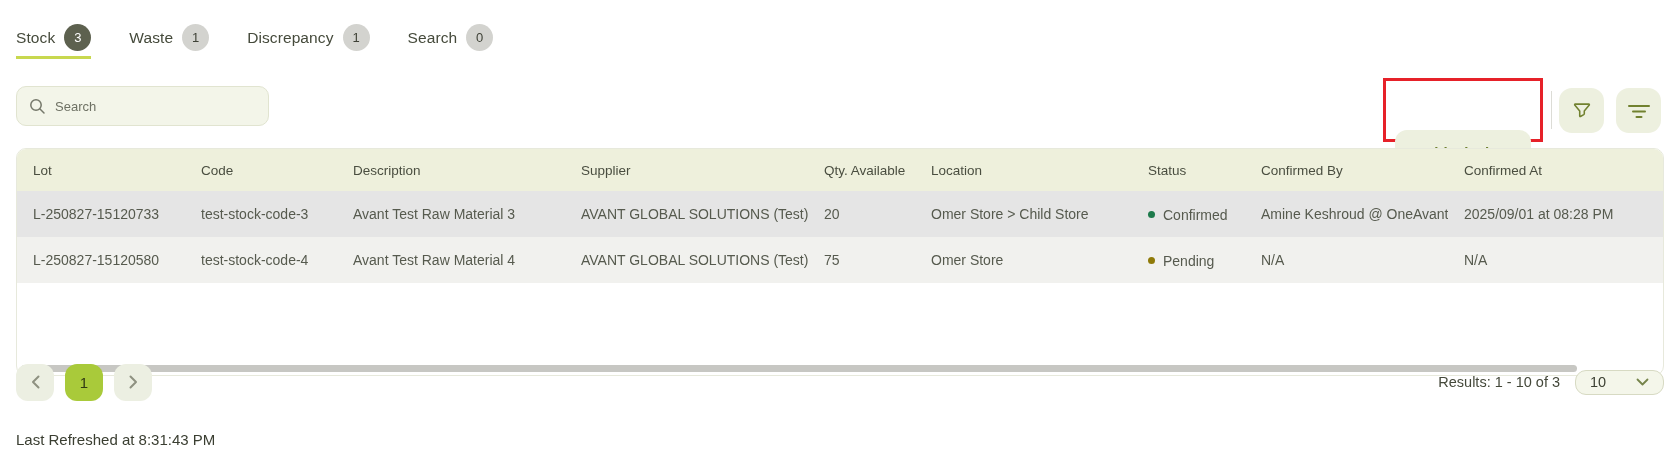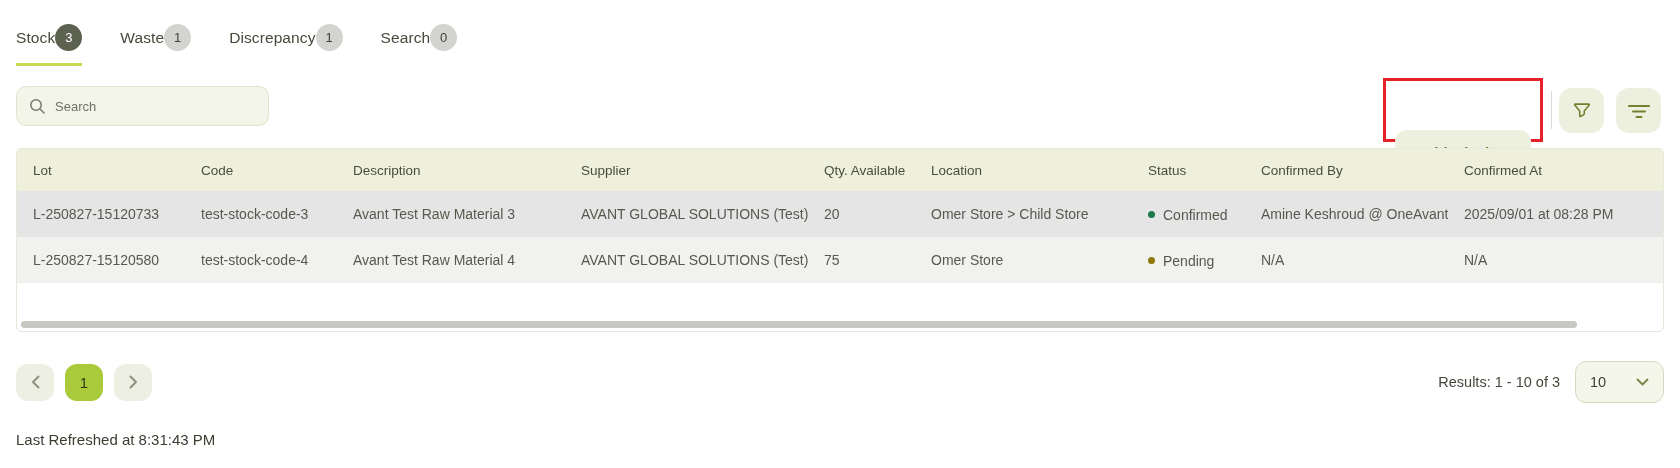--- a/index.html
+++ b/index.html
@@ -1,21 +1,21 @@
 <!DOCTYPE html>
 <html style="--accent-green: #a9ca3a; --tab-underline: #c8d84f; --active-badge-bg: #5d614f; --badge-bg: #d3d3cf; --button-bg: #edf0df; --button-text: #6e8030; --header-bg: #eef0dc; --row-alt-bg: #f1f1ee; --annotation-red: #e62129;"><head>
 <meta charset="utf-8">
 <style>
   * { box-sizing: border-box; margin: 0; padding: 0; }
   html, body { width: 1680px; height: 468px; background: #ffffff; overflow: hidden; }
   body { font-family: "Liberation Sans", sans-serif; position: relative; }
 
   
   .tabs { position: absolute; left: 16px; top: 24px; display: flex; gap: 38px; }
-  .tab { display: flex; align-items: center; padding-bottom: 12px; cursor: pointer; border-bottom: 3px solid transparent; }
+  .tab { display: flex; align-items: center; gap: 9px; padding-bottom: 5px; cursor: pointer; border-bottom: 3px solid transparent; }
   .tab-label { font-size: 15.5px; color: #454a3b; letter-spacing: .1px; }
   .badge { min-width: 27px; height: 27px; padding: 0 7px; border-radius: 14px;
            background: var(--badge-bg); color: #3e4136; font-size: 13px;
            display: inline-flex; align-items: center; justify-content: center; }
   .tab.active { border-bottom-color: var(--tab-underline); }
   .tab.active .badge { background: var(--active-badge-bg); color: #ffffff; }
 
   
   .search-box { position: absolute; left: 16px; top: 86px; width: 253px; height: 40px;
                 background: #f3f5e9; border: 1px solid #e1e4d0; border-radius: 10px;
@@ -29,22 +29,22 @@
   .add-missing-btn { position: absolute; left: 9px; top: 7px; width: 136px; height: 44px;
                      background: var(--button-bg); border: 0; border-radius: 12px;
                      font-family: "Liberation Sans", sans-serif; font-size: 15px; font-weight: 600;
                      color: var(--button-text); cursor: pointer; margin-top: 42px; }
   .v-divider { position: absolute; left: 1551px; top: 91px; width: 1px; height: 38px; background: #dddddab; background: #dcdcd6; }
   .icon-buttons { position: absolute; left: 1559px; top: 88px; display: flex; gap: 12px; }
   .icon-btn { width: 45px; height: 45px; border: 0; border-radius: 13px; background: var(--button-bg);
               display: inline-flex; align-items: center; justify-content: center; cursor: pointer; }
 
   
-  .table-card { position: absolute; left: 16px; top: 148px; width: 1648px; height: 184px;
-                border: 1px solid #e7e9dc; border-radius: 5px; background: #ffffff; overflow: hidden; }
+  .table-card { position: absolute; left: 16px; top: 148px; width: 1648px; height: 228px;
+                border: 1px solid #e7e9dc; border-radius: 10px; background: #ffffff; overflow: hidden; }
   table { width: 100%; border-collapse: collapse; table-layout: fixed; }
   thead th { background: var(--header-bg); height: 42px; text-align: left; font-weight: 400;
              font-size: 13.5px; color: #4a4e40; padding: 0 8px 0 16px; white-space: nowrap; }
   tbody td { height: 46px; font-size: 14px; color: #565a4e; padding: 0 8px 0 16px;
              white-space: nowrap; overflow: hidden; }
   tbody tr { background: #e5e5e5; }
   tbody tr.alt { background: var(--row-alt-bg); }
   .status-cell { display: inline-flex; align-items: center; gap: 8px; }
   .dot { width: 7px; height: 7px; border-radius: 50%; display: inline-block; }
 
@@ -54,21 +54,21 @@
   
   .pagination-row { position: absolute; left: 16px; top: 362px; width: 1648px; height: 40px;
                     display: flex; align-items: center; justify-content: space-between; }
   .pager { display: flex; align-items: center; gap: 11px; }
   .pager-btn { width: 38px; height: 37px; border: 0; border-radius: 12px; background: #ecefe2;
                display: inline-flex; align-items: center; justify-content: center; cursor: pointer; }
   .pager-btn.current { background: var(--accent-green); color: #313a14; font-size: 15px;
                        font-family: "Liberation Sans", sans-serif; }
   .results-area { display: flex; align-items: center; gap: 15px; }
   .results-text { font-size: 14.5px; color: #44483a; }
-  .page-size-select { width: 89px; height: 42px; border: 1px solid #d7dac3; border-radius: 11px;
+  .page-size-select { width: 89px; height: 25px; border: 1px solid #d7dac3; border-radius: 11px;
                       background: #f4f6ea; display: flex; align-items: center; justify-content: space-between;
                       padding: 0 14px; cursor: pointer; }
   .page-size-select .value { font-size: 14.5px; color: #3c4033; }
 
   
   .footer-text { position: absolute; left: 16px; top: 412px; font-size: 15px; color: #3a3e31; margin-top: 19px; }
 </style>
 </head>
 <body>
 

